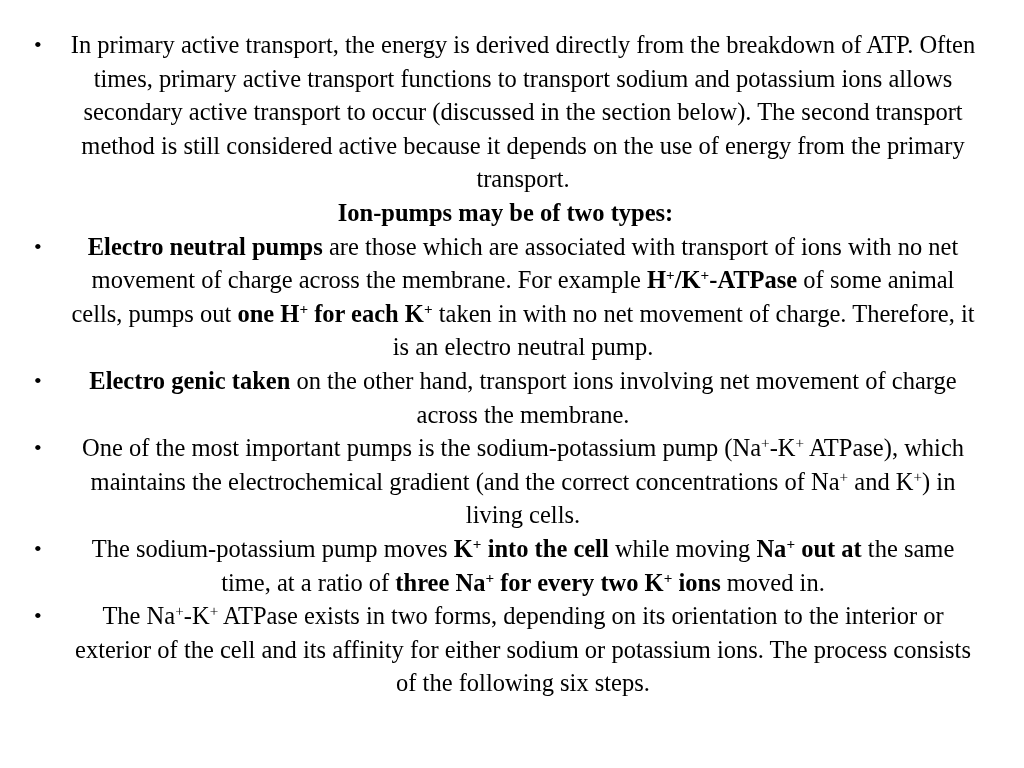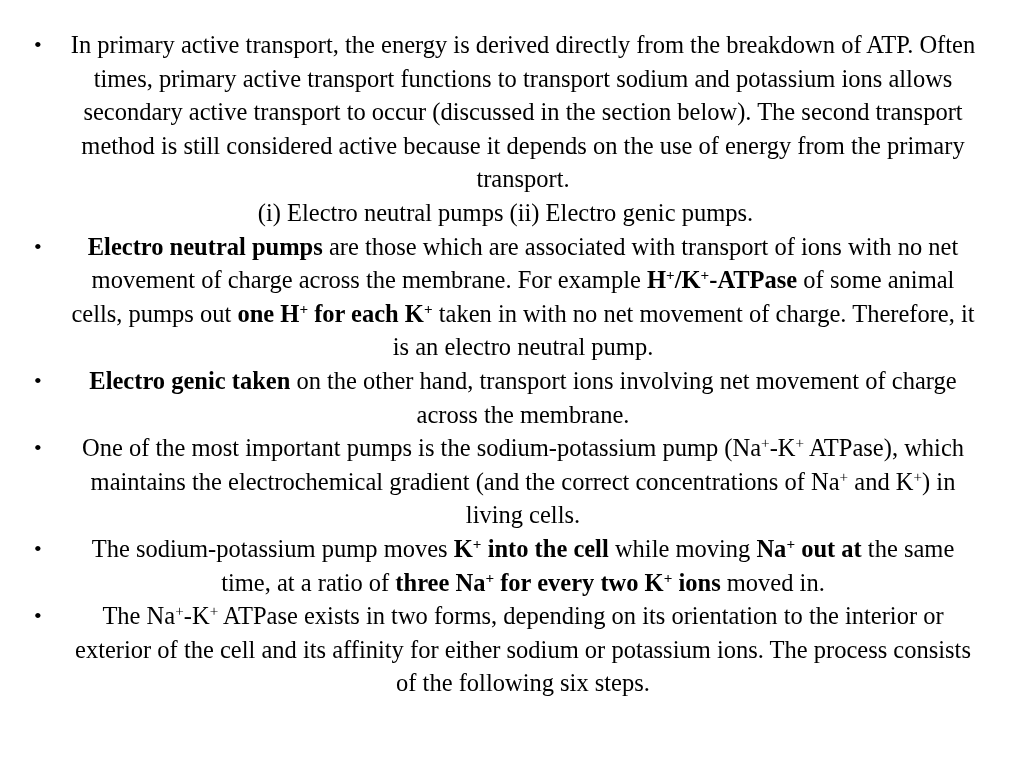--- a/index.html
+++ b/index.html
@@ -66,21 +66,21 @@
 </head>
 <body style="background: rgb(255, 255, 255);">
 
 <div id="slide" style="background: rgb(255, 255, 255); color: rgb(0, 0, 0);">
   <div id="content-list">
       <div class="block bulleted">
         <span class="marker">•</span>
         <span class="body"><span class="run">In primary active transport, the energy is derived directly from the breakdown of ATP. Often times, primary active transport functions to transport sodium and potassium ions allows secondary active transport to occur (discussed in the section below). The second transport method is still considered active because it depends on the use of energy from the primary transport.</span></span>
       </div>
       <div class="block plain">
-        <span class="body"><span class="run">(i) Electro neutral pumps (ii) Electro genic pumps.</span></span>
+        <span class="body"><span class="run bold">Ion-pumps may be of two types:</span></span>
       </div>
       <div class="block bulleted">
         <span class="marker">•</span>
         <span class="body"><span class="run bold">Electro neutral pumps</span><span class="run"> are those which are associated with transport of ions with no net movement of charge across the membrane. For example </span><span class="run bold">H</span><sup class="run bold">+</sup><span class="run bold">/K</span><sup class="run bold">+</sup><span class="run bold">-ATPase</span><span class="run"> of some animal cells, pumps out </span><span class="run bold">one H</span><sup class="run bold">+</sup><span class="run bold"> for each K</span><sup class="run bold">+</sup><span class="run"> taken in with no net movement of charge. Therefore, it is an electro neutral pump.</span></span>
       </div>
       <div class="block bulleted">
         <span class="marker">•</span>
         <span class="body"><span class="run bold">Electro genic taken</span><span class="run"> on the other hand, transport ions involving net movement of charge across the membrane.</span></span>
       </div>
       <div class="block bulleted">

